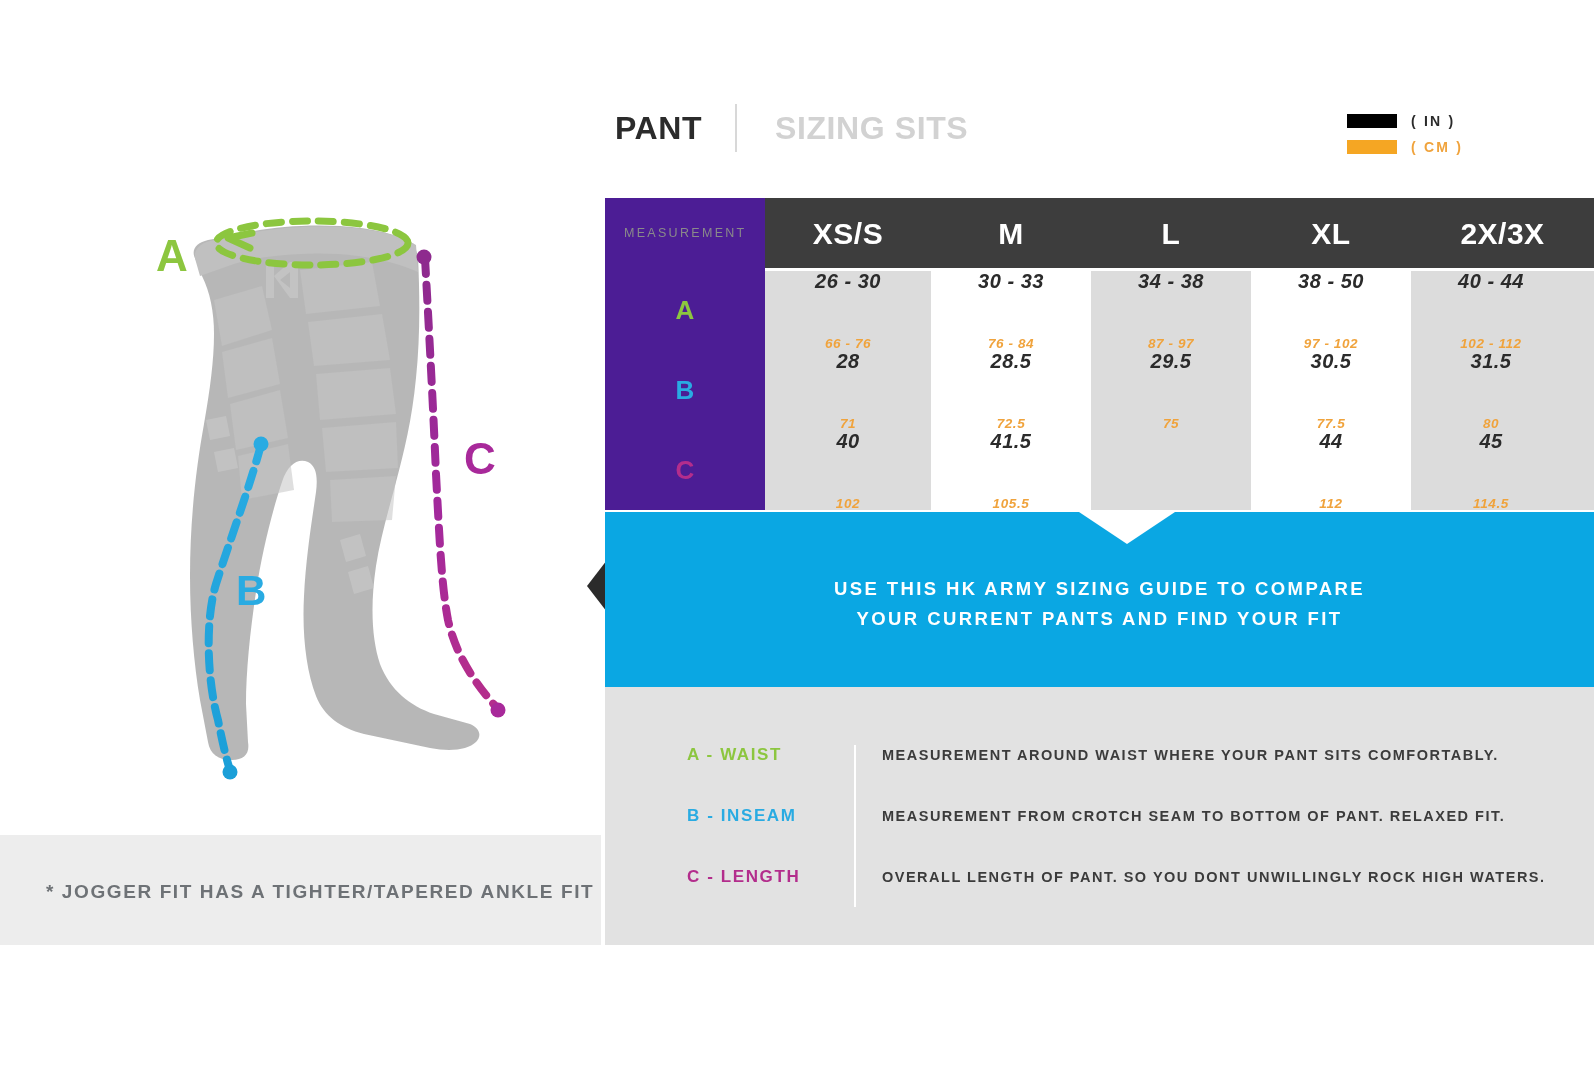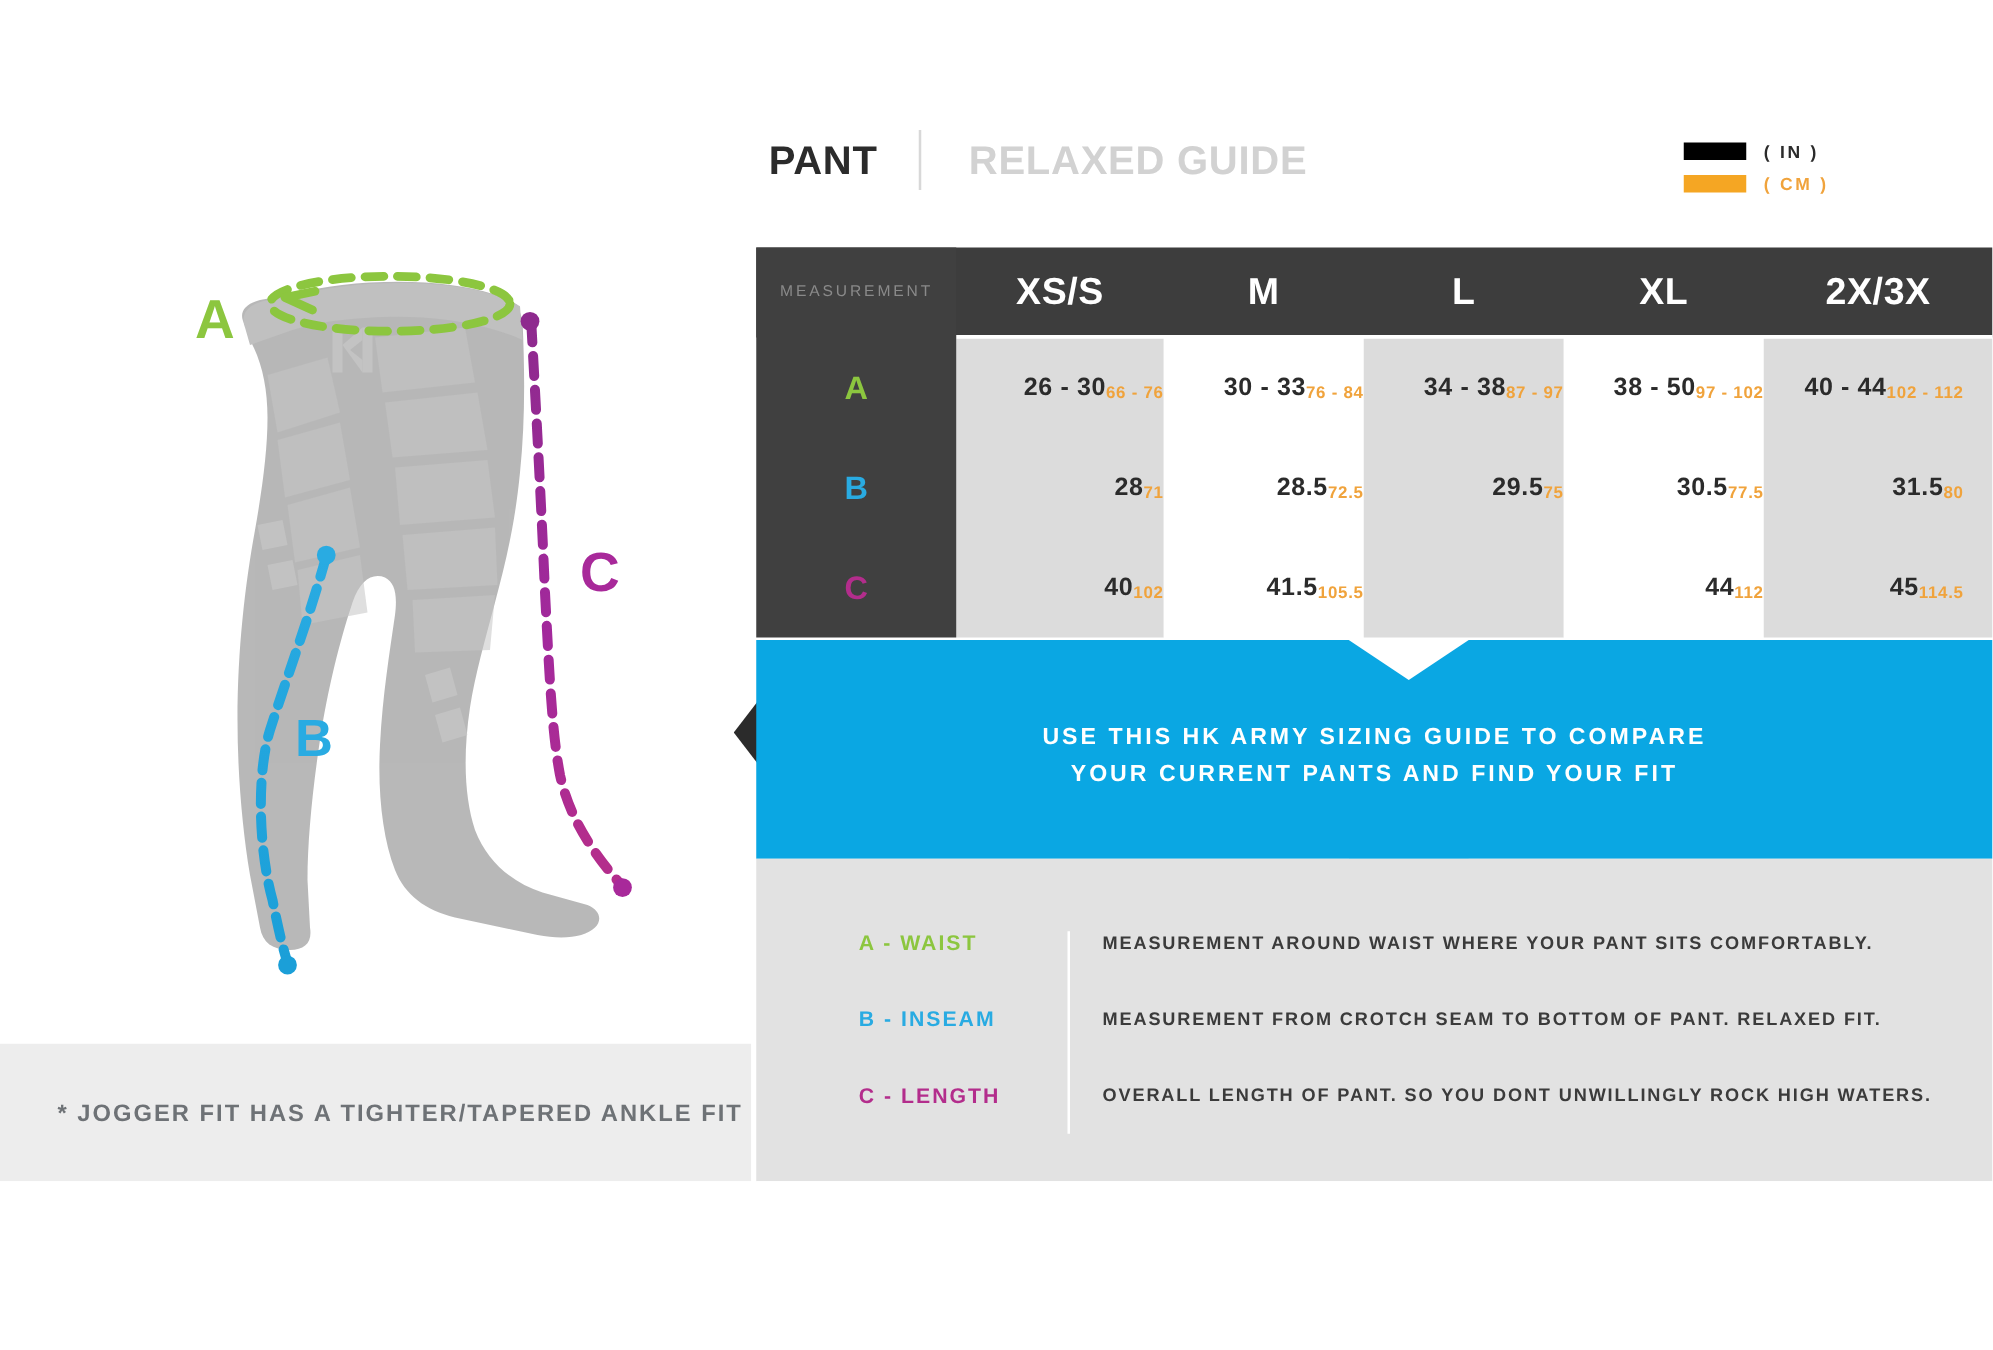--- a/index.html
+++ b/index.html
@@ -80,21 +80,21 @@
   
   #size-table{
     position:absolute; left:4px; top:198px; width:989px; height:312px;
   }
   #table-header-row{
     position:absolute; left:0; top:0; width:989px; height:72px;
     background:#3d3d3d;
   }
   #measurement-col{
     position:absolute; left:0; top:0; width:160px; height:312px;
-    background:#404040;
+    background:#4c1d95;
     padding-left:16px;
   }
   #measurement-label{
     position:absolute; left:19px; top:28px;
     font-size:12.5px; letter-spacing:2.3px; color:#8a8a8a;
   }
   #header-underline{
     position:absolute; left:148px; top:70px; width:860px; height:3px;
     background:#ffffff;
   }
@@ -115,22 +115,23 @@
   .col-light{ background:#ffffff; }
 
   .row-letter{
     position:absolute; left:0; width:160px;
     display:flex; align-items:center; justify-content:center;
     font-size:26px; font-weight:bold;
   }
 
   .cell{
     position:absolute; width:100%;
-    display:flex; align-items:center;
-    justify-content:flex-end;
+    display:flex; flex-direction:column; align-items:center;
+    justify-content:space-between;
+    font-style:italic;
   }
   .cell-in{
     font-size:20px; font-weight:bold; color:#2b2b2b;
     letter-spacing:0.5px; line-height:1.1;
   }
   .cell-cm{
     font-size:13.5px; font-weight:bold; color:#f0a33c;
     letter-spacing:0.6px; margin-top:7px; line-height:1;
   }
 
@@ -285,21 +286,21 @@
     <div id="footnote-text">* JOGGER FIT HAS A TIGHTER/TAPERED ANKLE FIT</div>
   </div>
   <div id="footnote-bottom"></div>
 </div>
 
 <div id="right-panel">
 
   <div id="guide-header">
     <div id="title-pant">PANT</div>
     <div id="title-sep"></div>
-    <div id="title-sizing">RELAXED GUIDE</div>
+    <div id="title-sizing">SIZING SITS</div>
 
     <div id="unit-legend">
       <div class="legend-row">
         <div class="legend-swatch" style="background:#000000"></div>
         <div class="legend-label" style="color:#2b2b2b">( IN )</div>
       </div>
       <div class="legend-row">
         <div class="legend-swatch" style="background:#f5a623"></div>
         <div class="legend-label" style="color:#f0a33c">( CM )</div>
       </div>

